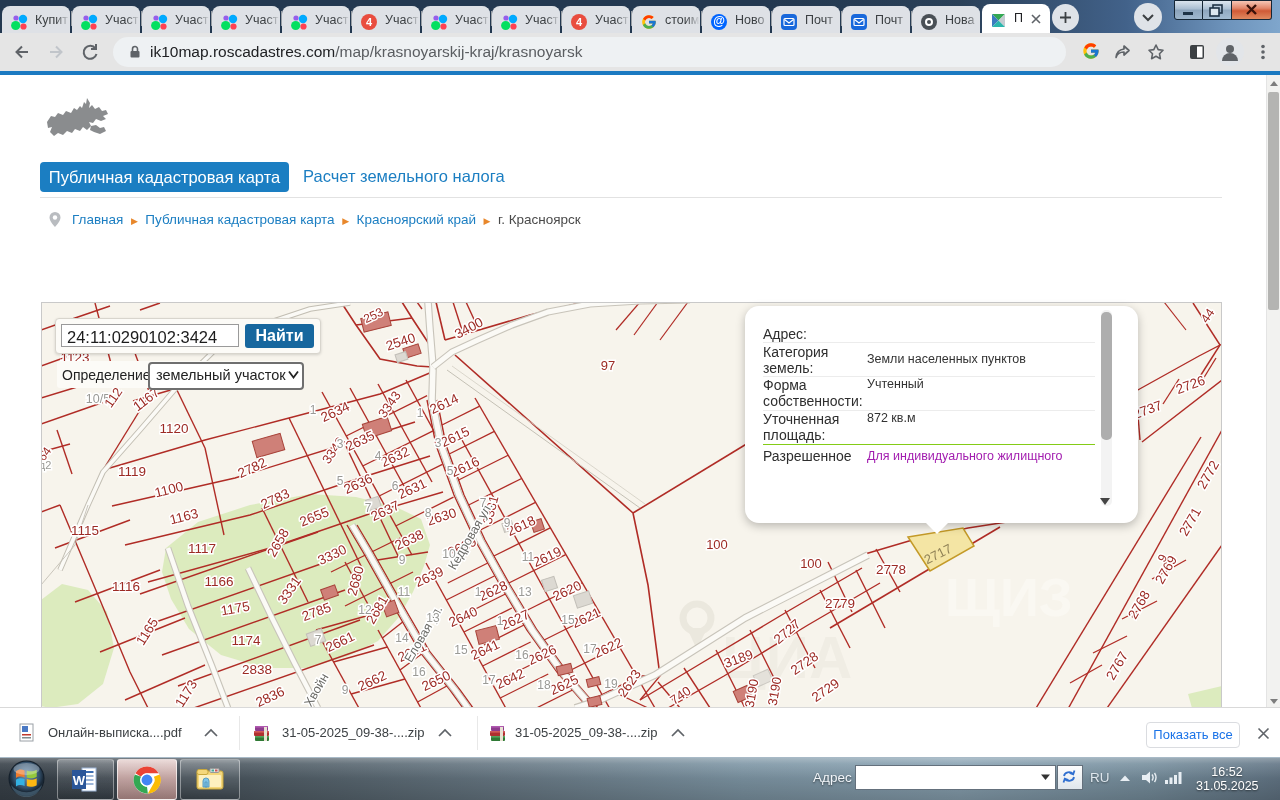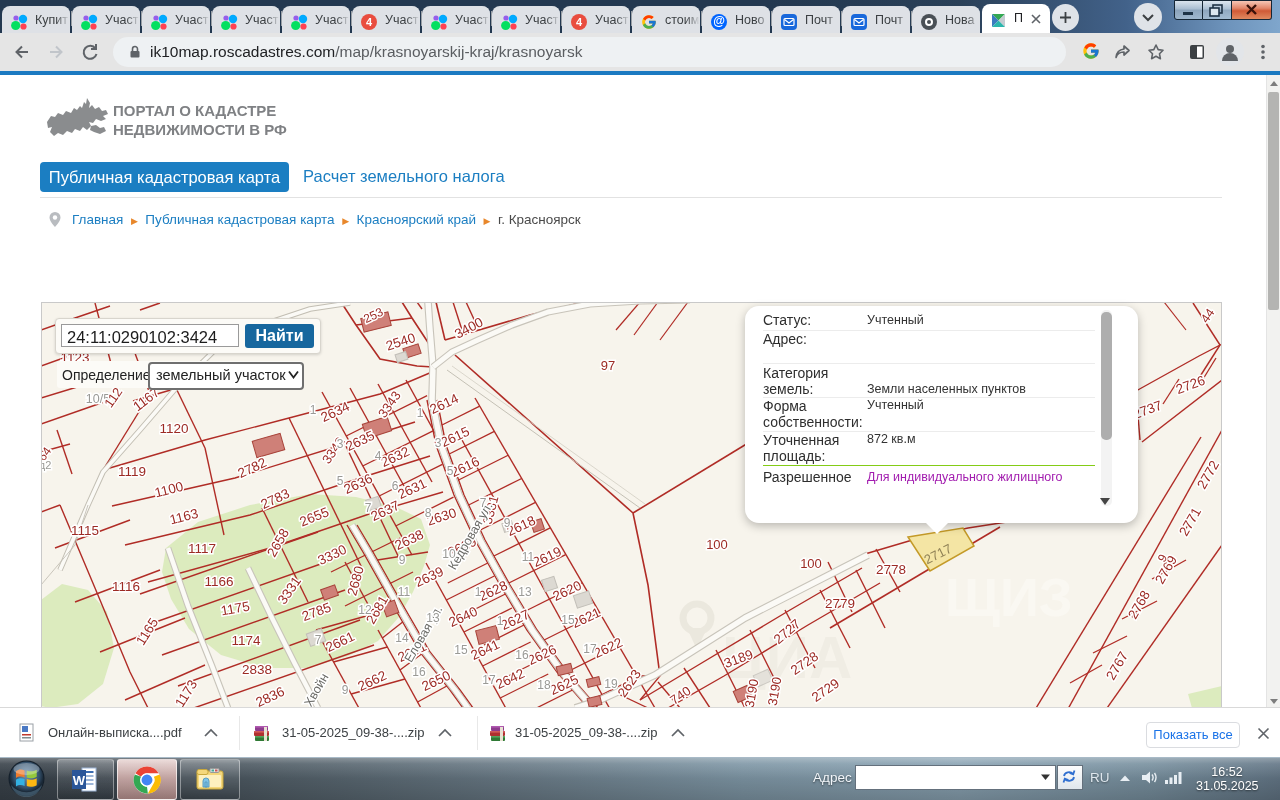--- a/index.html
+++ b/index.html
@@ -206,21 +206,20 @@
         <circle cx="10" cy="4.5" r="1.8" fill="#5f6368"></circle>
         <circle cx="10" cy="10" r="1.8" fill="#5f6368"></circle>
         <circle cx="10" cy="15.5" r="1.8" fill="#5f6368"></circle>
       </svg>
 </div>
 <div style="position:absolute;left:0;top:71px;width:1280px;height:4px;background:#1b7ac1"></div>
     <svg style="position:absolute;left:46px;top:95px" width="64" height="46" viewBox="0 0 64 46">
       <path d="M1 27 L5 21 L9 22 L12 18 L17 20 L20 16 L25 18 L28 13 L31 15 L34 11 L36 13 L38 7 L40 9 L41 3 L44 8 L43 13 L46 10 L49 14 L53 12 L56 16 L60 15 L62 19 L57 21 L60 24 L55 26 L50 24 L47 28 L43 27 L45 31 L41 35 L37 32 L34 36 L29 34 L26 38 L21 36 L17 40 L12 38 L8 41 L4 37 L6 32 L2 33 Z" fill="#8a8c8e"></path>
       <path d="M45 31 L50 30 L54 33 L58 32 L60 36 L54 39 L48 37 L44 35 Z" fill="#8a8c8e"></path>
     </svg>
-    <div style="position:absolute;left:113px;top:101px;font-size:15px;font-weight:bold;color:#7f8184;line-height:19px">ПОРТАЛ О КАДАСТРЕ<br>НЕДВИЖИМОСТИ В РФ</div>
     <div style="position:absolute;left:40px;top:162px;width:249px;height:30px;background:#1b7ec2;border-radius:4px;color:#fff;font-size:16.5px;text-align:center;line-height:30px">Публичная кадастровая карта</div>
     <div style="position:absolute;left:303px;top:167px;font-size:16.5px;color:#1b7ec2">Расчет земельного налога</div>
     <div style="position:absolute;left:40px;top:197px;width:1182px;height:1px;background:#e2e2e2"></div>
     <svg style="position:absolute;left:48px;top:211px" width="14" height="17">
       <path d="M7 1 a5.5 5.5 0 0 1 5.5 5.5 C12.5 10.5 7 16 7 16 S1.5 10.5 1.5 6.5 A5.5 5.5 0 0 1 7 1 Z" fill="#b9bcc0"></path>
       <circle cx="7" cy="6.5" r="2.2" fill="#fff"></circle>
     </svg>
     <div style="position:absolute;left:72px;top:212px;font-size:13.5px;color:#1b7ec2">Главная<span style="color:#e8872b;font-size:9px">&nbsp;&nbsp;&nbsp;▶&nbsp;&nbsp;&nbsp;</span>Публичная кадастровая карта<span style="color:#e8872b;font-size:9px">&nbsp;&nbsp;&nbsp;▶&nbsp;&nbsp;&nbsp;</span>Красноярский край<span style="color:#e8872b;font-size:9px">&nbsp;&nbsp;&nbsp;▶&nbsp;&nbsp;&nbsp;</span><span style="color:#4a4a4a">г. Красноярск</span></div>
     <svg width="1181" height="406" viewBox="41 302 1181 406" style="position:absolute;left:41px;top:302px" font-family="Liberation Sans, sans-serif">
       <rect x="41" y="302" width="1181" height="406" fill="#f7f4ec"></rect>
@@ -530,28 +529,24 @@
     <div style="position:absolute;left:148px;top:362px;width:152px;height:24px;background:#fff;border:2px solid #6f6f6f;border-radius:4px"></div>
     <div style="position:absolute;left:156px;top:367px;font-size:14.5px;color:#222">земельный участок</div>
     <svg style="position:absolute;left:287px;top:369px" width="13" height="11">
       <path d="M2 2.5 L6.5 8.5 L11 2.5" fill="none" stroke="#222" stroke-width="1.8"></path>
     </svg>
     <div style="position:absolute;left:745px;top:306px;width:393px;height:217px;background:#fff;border-radius:14px;box-shadow:0 3px 10px rgba(0,0,0,0.25)"></div>
     <svg style="position:absolute;left:920px;top:521px" width="36" height="20">
       <path d="M4 0 L17 13 L30 0 Z" fill="#fff"></path>
     </svg>
     <div style="position:absolute;left:763px;top:310px;width:332px;height:206px;overflow:hidden;font-size:12.5px;line-height:15px">
-      <div style="display:flex;border-bottom:1px solid #ececec;height:20px;overflow:hidden;align-items:center">
-        <div style="width:104px;flex:none;color:#2e2e2e;font-size:14px;line-height:16px">Статус:</div>
-        <div style="color:#333;width:228px;line-height:15px">Учтенный</div>
-      </div>
-      <div style="display:flex;border-bottom:1px solid #ececec;height:32px;overflow:hidden;align-items:flex-start">
+      <div style="display:flex;border-bottom:1px solid #ececec;height:32px;overflow:hidden;align-items:flex-end">
         <div style="width:104px;flex:none;color:#2e2e2e;font-size:14px;line-height:16px">Адрес:</div>
       </div>
-      <div style="display:flex;border-bottom:1px solid #ececec;height:33px;overflow:hidden;align-items:flex-end">
+      <div style="display:flex;border-bottom:1px solid #ececec;height:33px;overflow:hidden;align-items:center">
         <div style="width:104px;flex:none;color:#2e2e2e;font-size:14px;line-height:16px">Категория земель:</div>
         <div style="color:#333;width:228px;line-height:15px">Земли населенных пунктов</div>
       </div>
       <div style="display:flex;border-bottom:1px solid #ececec;height:33px;overflow:hidden;align-items:flex-start">
         <div style="width:104px;flex:none;color:#2e2e2e;font-size:14px;line-height:16px">Форма собственности:</div>
         <div style="color:#333;width:228px;line-height:15px">Учтенный</div>
       </div>
       <div style="display:flex;border-bottom:1px solid #84cc16;height:33px;overflow:hidden;">
         <div style="width:104px;flex:none;color:#2e2e2e;font-size:14px;line-height:16px">Уточненная площадь:</div>
         <div style="color:#333;width:228px;line-height:15px">872 кв.м</div>

